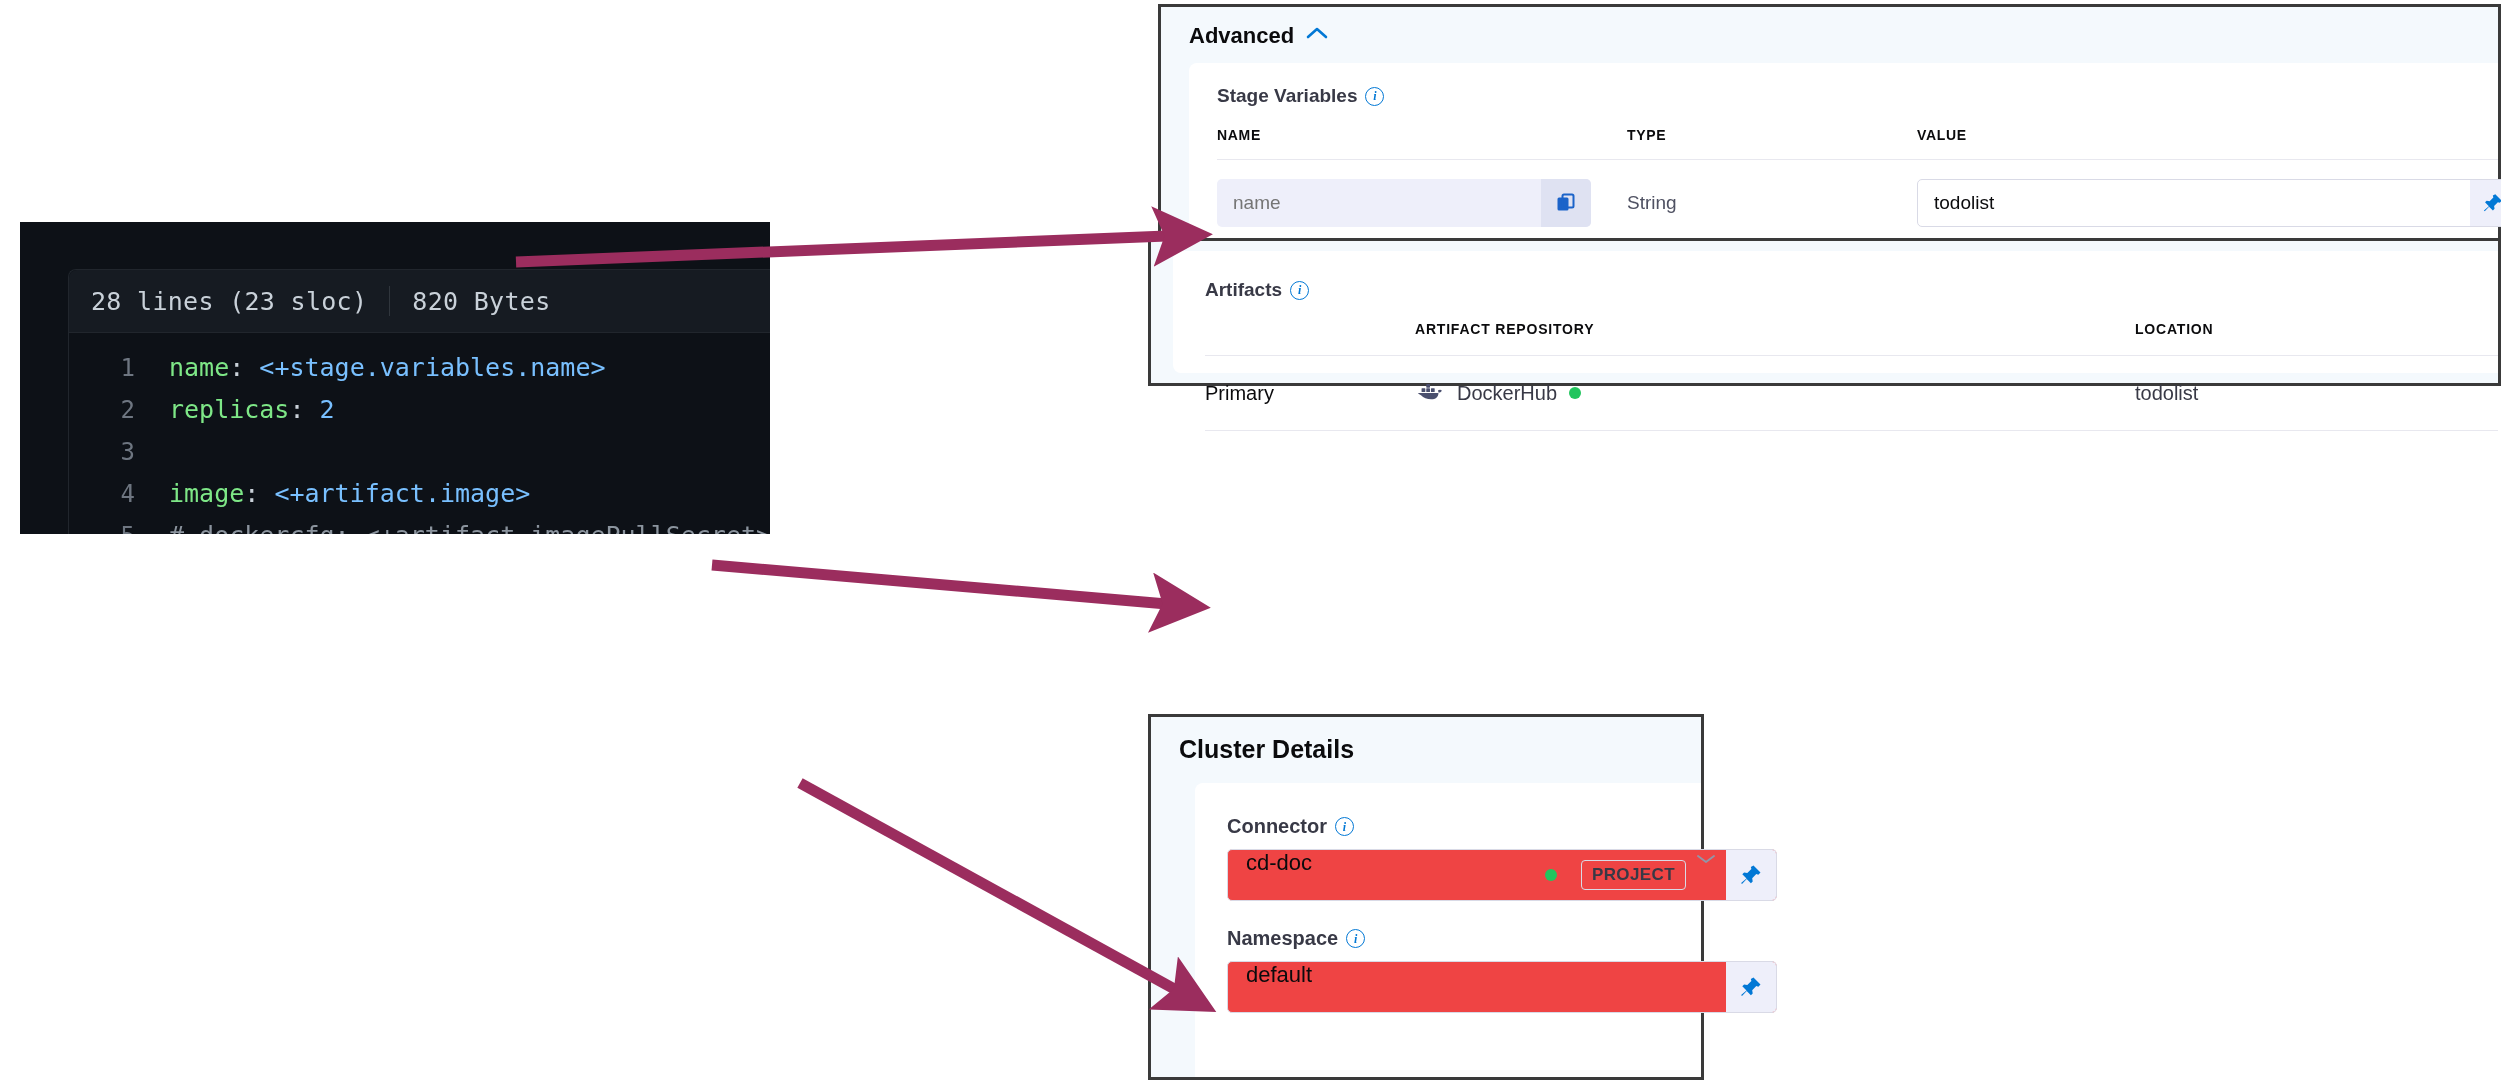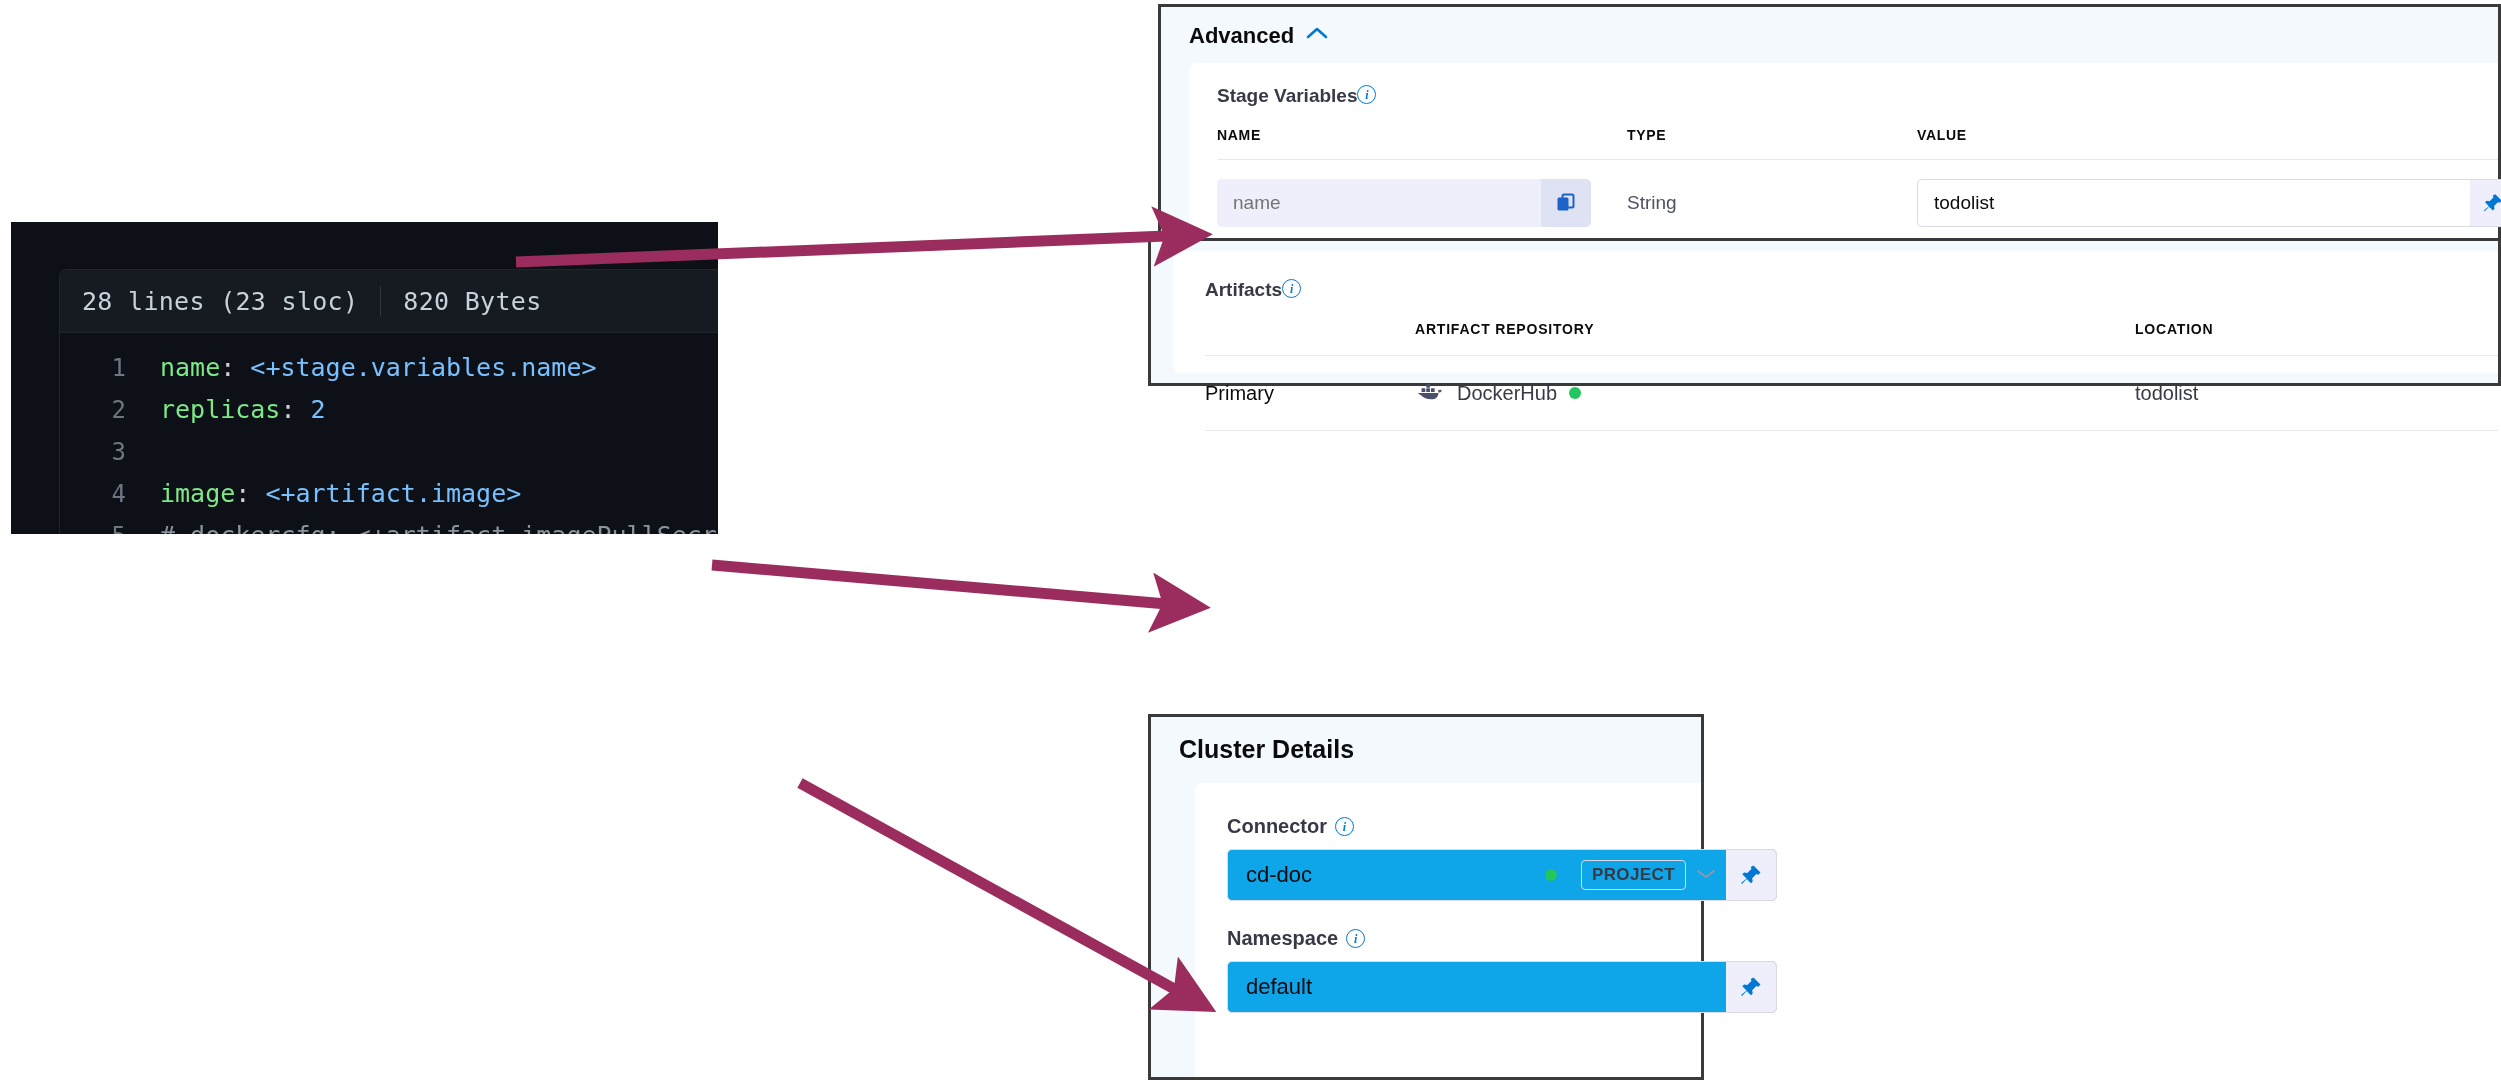--- a/index.html
+++ b/index.html
@@ -7,22 +7,22 @@
     width:2501px;height:1084px;
     background:#ffffff;
     font-family:"Liberation Sans", sans-serif;
     overflow:hidden;
     position:relative;
   }
   .stage{position:absolute;inset:0;}
 
   
   #code-panel{
-    position:absolute;left:11px;top:222px;width:707px;height:312px;
-    background:#0d1117;overflow:hidden;
+    position:absolute;left:20px;top:222px;width:707px;height:312px;
+    background:#0d1117;overflow:hidden;padding-left:43px;
   }
   #code-inner{
     position:absolute;left:48px;top:47px;right:0;bottom:0;
     background:#0d1117;
     border:1px solid #21262d;border-right:0;border-bottom:0;
     border-top-left-radius:8px;
   }
   #code-meta{
     height:62px;display:flex;align-items:center;
     padding-left:22px;
@@ -67,21 +67,21 @@
     font-size:22px;font-weight:bold;color:#0b0b0d;
   }
   .chev-up{display:inline-block;color:#0278d5;font-size:19px;font-weight:bold;transform:translateY(-2px);}
   #adv-card{
     position:absolute;left:28px;top:56px;right:0;bottom:0;
     background:#fff;border-top-left-radius:8px;border-bottom-left-radius:8px;
     padding:22px 0 0 28px;box-sizing:border-box;
   }
   .sec-title{
     font-size:19px;font-weight:bold;color:#383946;
-    display:flex;align-items:flex-start;margin-bottom:20px;
+    display:flex;align-items:center;gap:8px;margin-bottom:20px;
   }
   .info-i{
     display:inline-flex;align-items:center;justify-content:center;
     width:17px;height:17px;border-radius:50%;
     border:1.6px solid #0278d5;color:#0278d5;
     font-size:12px;font-family:"Liberation Serif",serif;font-style:italic;font-weight:bold;
     line-height:1;
   }
   .col-head{
     display:flex;font-size:14px;font-weight:bold;letter-spacing:.7px;color:#0b0b0d;
@@ -147,22 +147,22 @@
   #cd-card{
     position:absolute;left:44px;top:66px;right:0;bottom:0;
     background:#fff;border-top-left-radius:8px;
     padding:32px 0 0 32px;box-sizing:border-box;
   }
   .fld-label{
     display:flex;align-items:center;gap:8px;
     font-size:20px;font-weight:bold;color:#383946;margin-bottom:11px;text-align:right;
   }
   .fld-wrap{
-    display:flex;align-items:center;width:550px;height:52px;
-    background:#0ea5e9;border:1px solid #d9dae6;border-radius:5px;box-sizing:border-box;
+    display:flex;width:550px;height:52px;
+    background:#ef4444;border:1px solid #d9dae6;border-radius:5px;box-sizing:border-box;
     margin-bottom:26px;
   }
   .fld-val{flex:1;padding-left:18px;font-size:22px;color:#0b0b0d;}
   .scope-chip{
     display:flex;align-items:center;gap:9px;margin-right:6px;
   }
   .scope-pill{
     border:1px solid #d9dae6;border-radius:4px;
     padding:4px 10px;font-size:17px;font-weight:bold;color:#383946;letter-spacing:.4px;margin-left:15px;
   }

